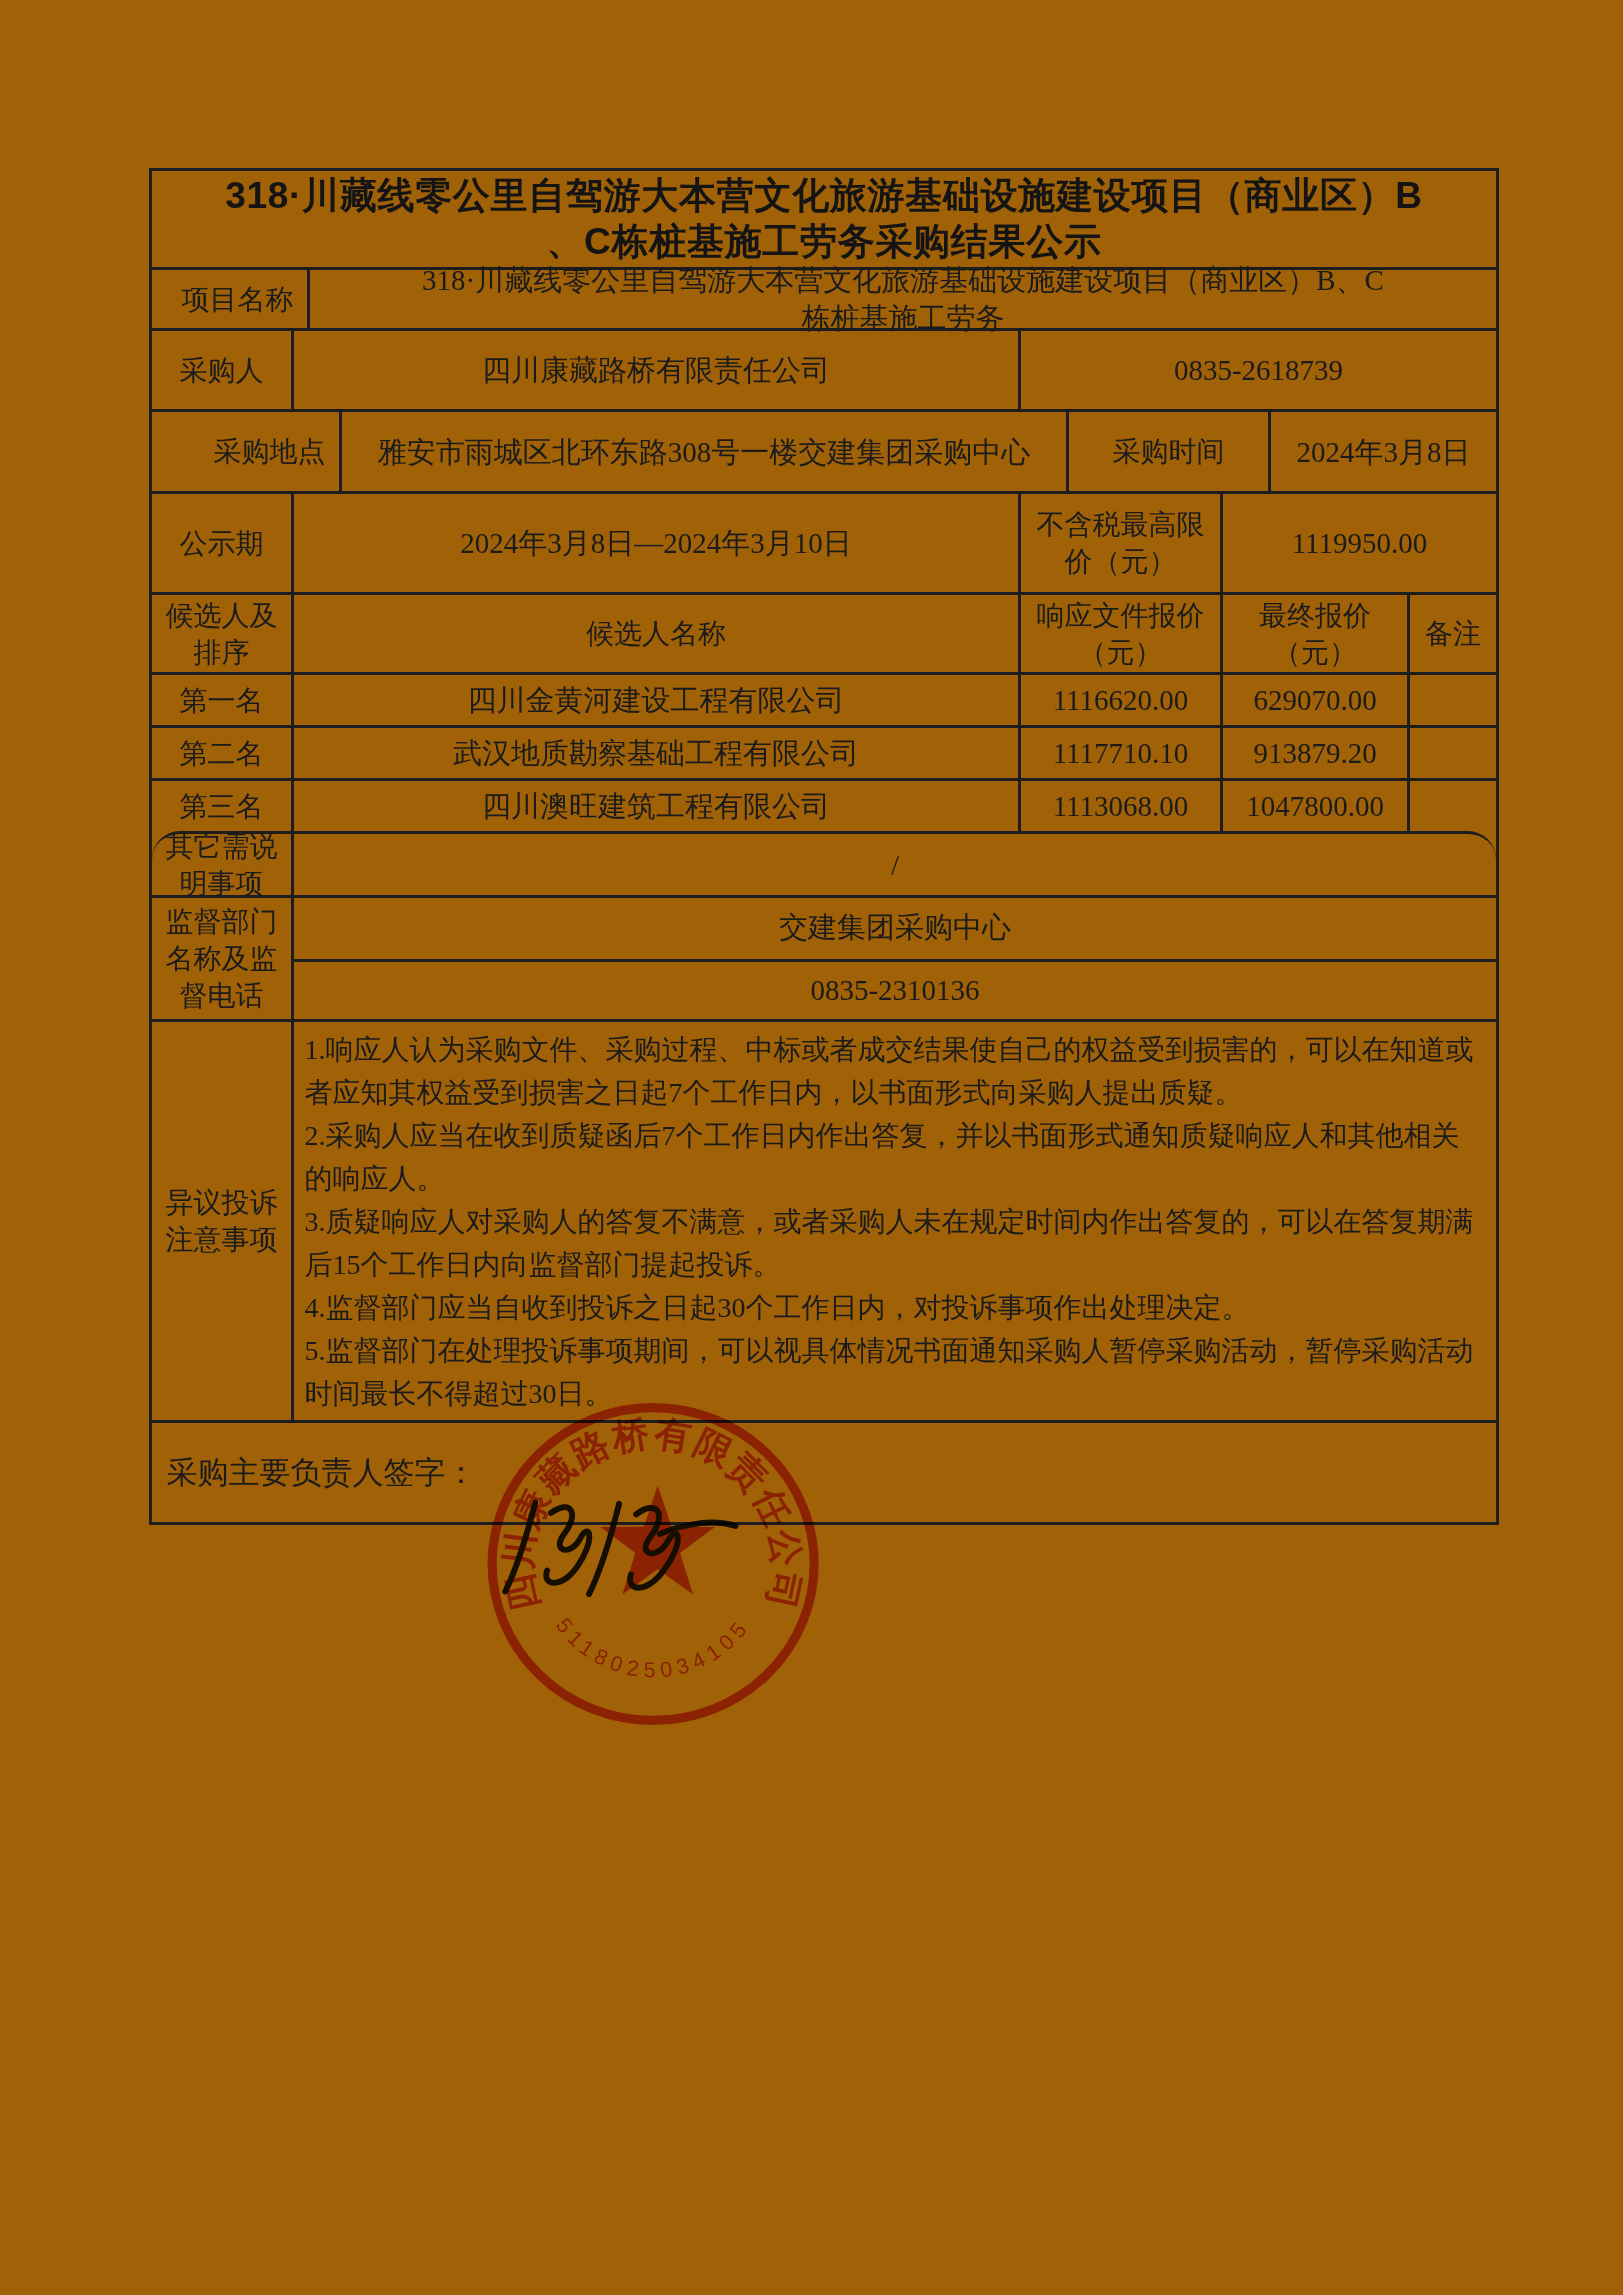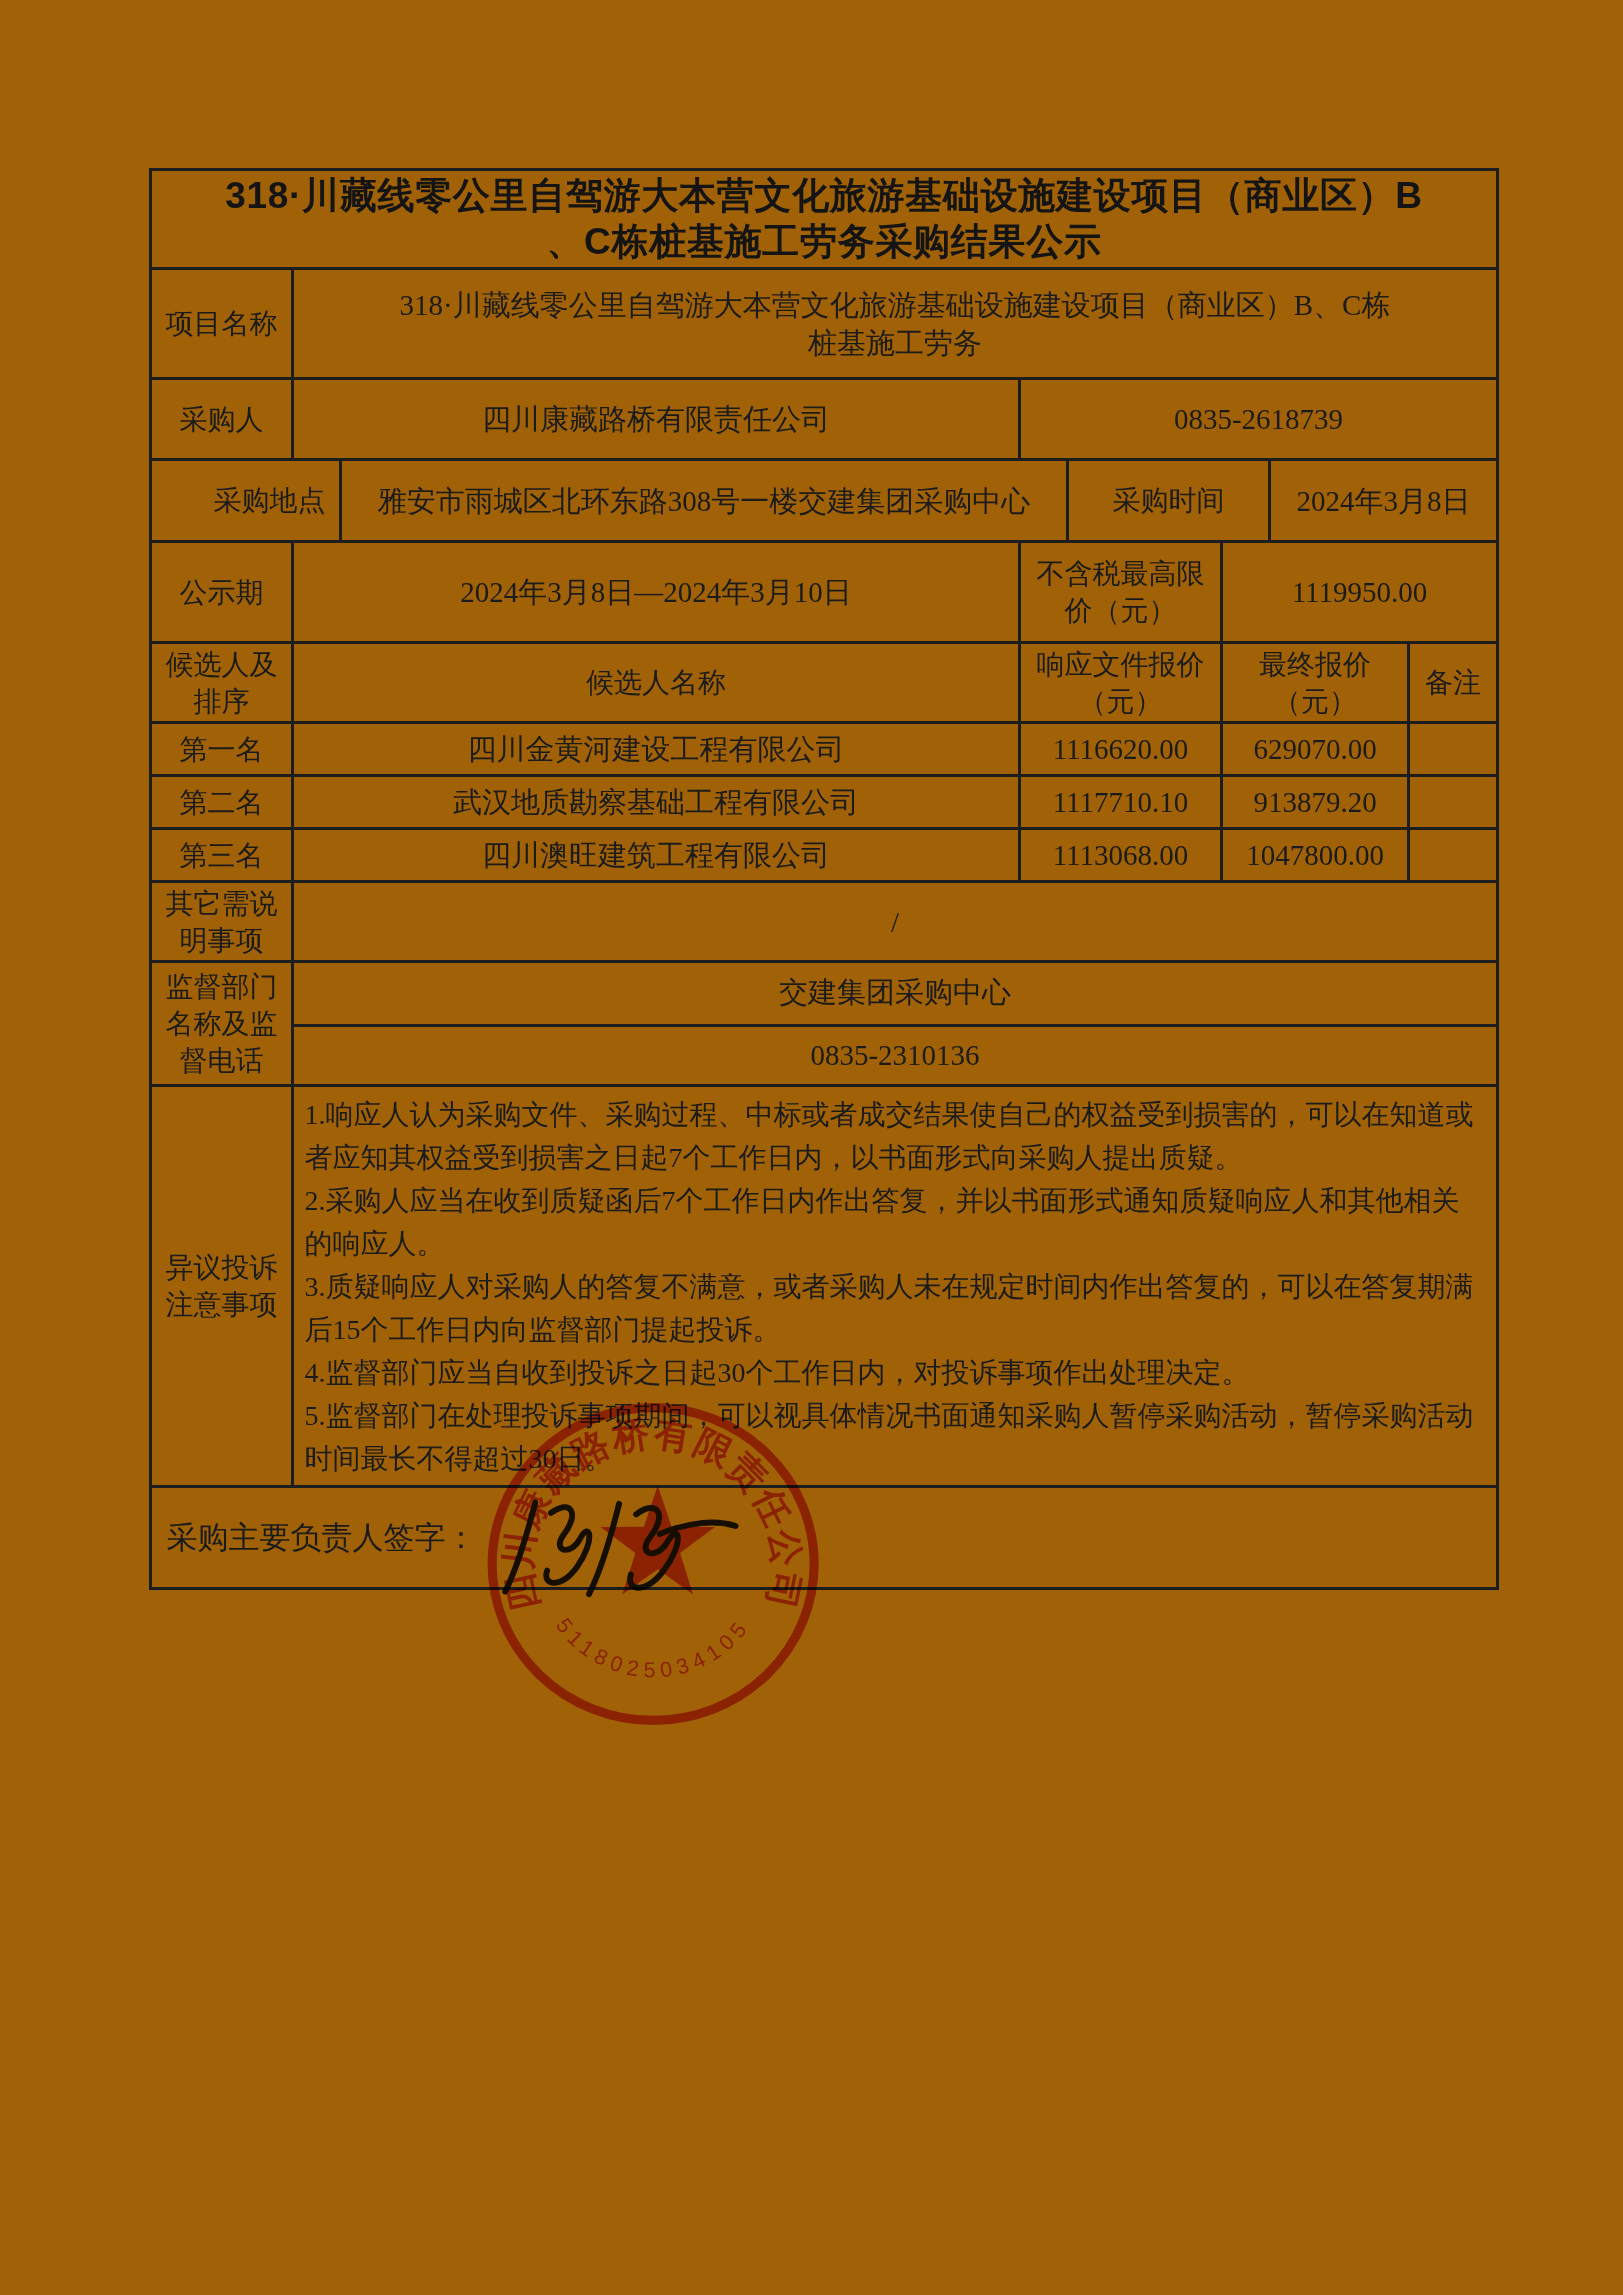--- a/index.html
+++ b/index.html
@@ -30,27 +30,27 @@
   
   .cA { width:139px; flex:0 0 auto; }
   .cB { width:727px; flex:0 0 auto; }
   .cC { width:202px; flex:0 0 auto; }
   .cD { width:187px; flex:0 0 auto; }
   .cE { flex:1 1 auto; }
   .cBCDE { flex:1 1 auto; }
   .cDE { flex:1 1 auto; }
   
   .r-title  { height:96px; }
-  .r-proj   { height:110px; }
+  .r-proj   { height:61px;padding-left:16px; }
   .r-buyer  { height:81px; }
   .r-loc    { height:82px;padding-left:48px; }
   .r-period { height:101px; }
   .r-chead  { height:80px; }
   .r-cand   { height:53px; }
-  .r-other  { height:80px; }
+  .r-other  { height:64px;border-radius:28px; }
   .r-super  { height:124px; }
   .r-object { height:401px; }
   .r-sign   { height:102px; }
   
   .title-cell { justify-content:center; }
   .title-line {
     font-family:"Liberation Sans","DejaVu Sans",sans-serif;
     font-weight:bold; font-size:37px; line-height:46px; letter-spacing:0.7px;
     color:#141414;
   }

